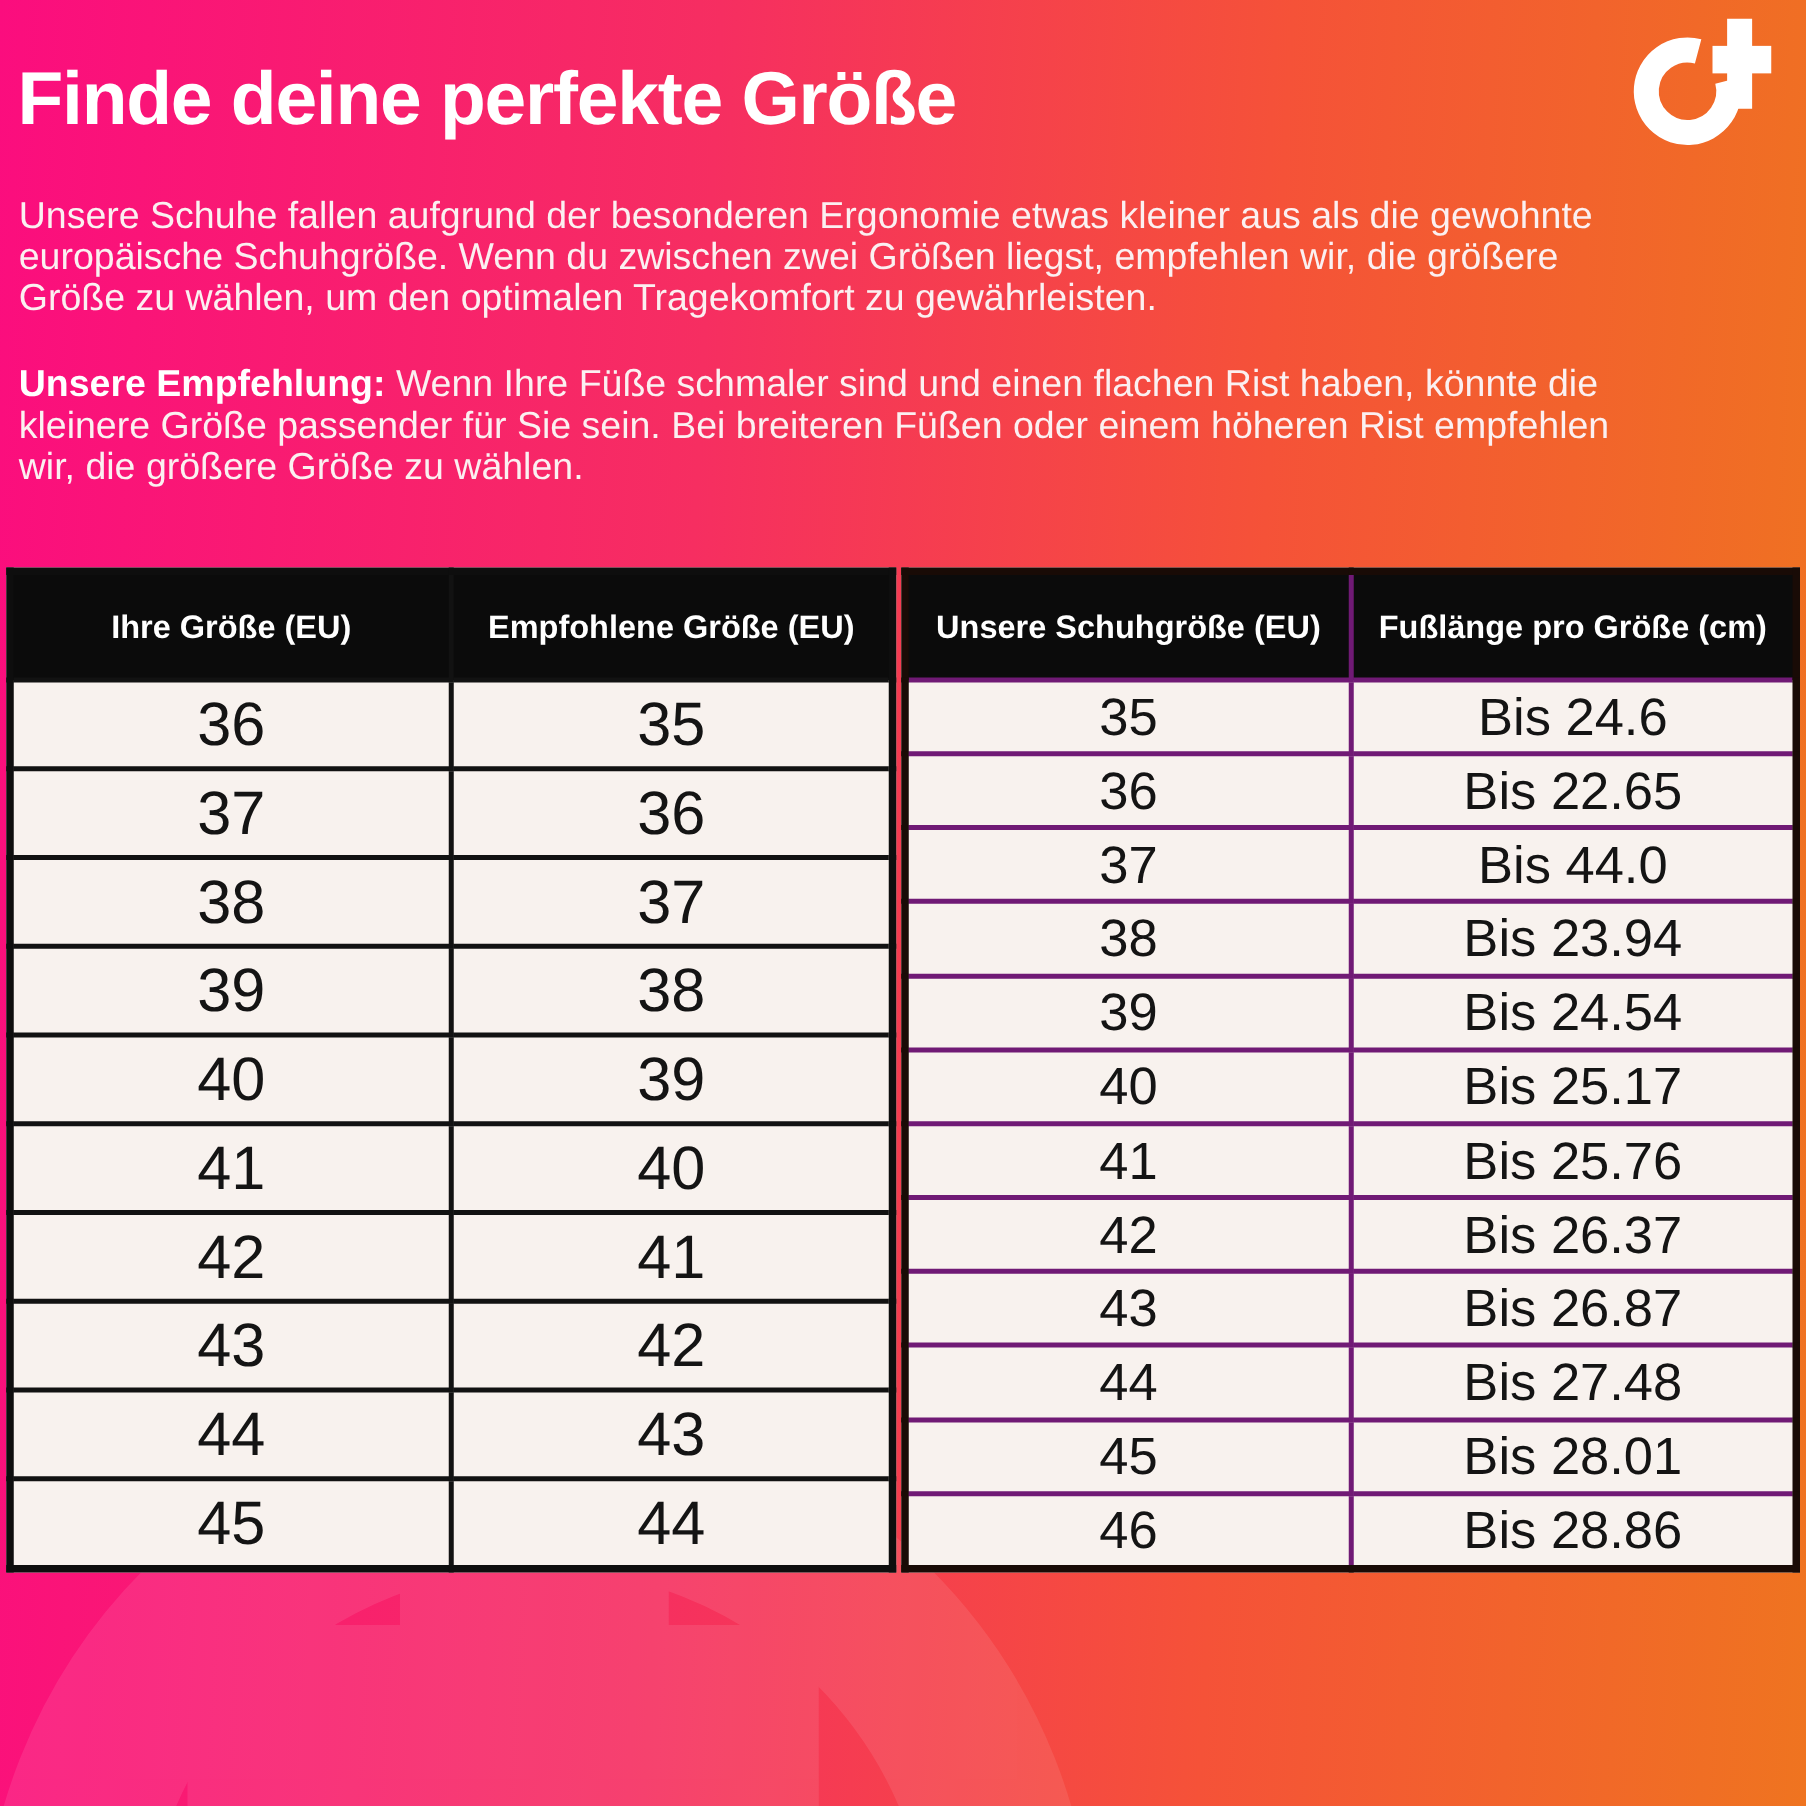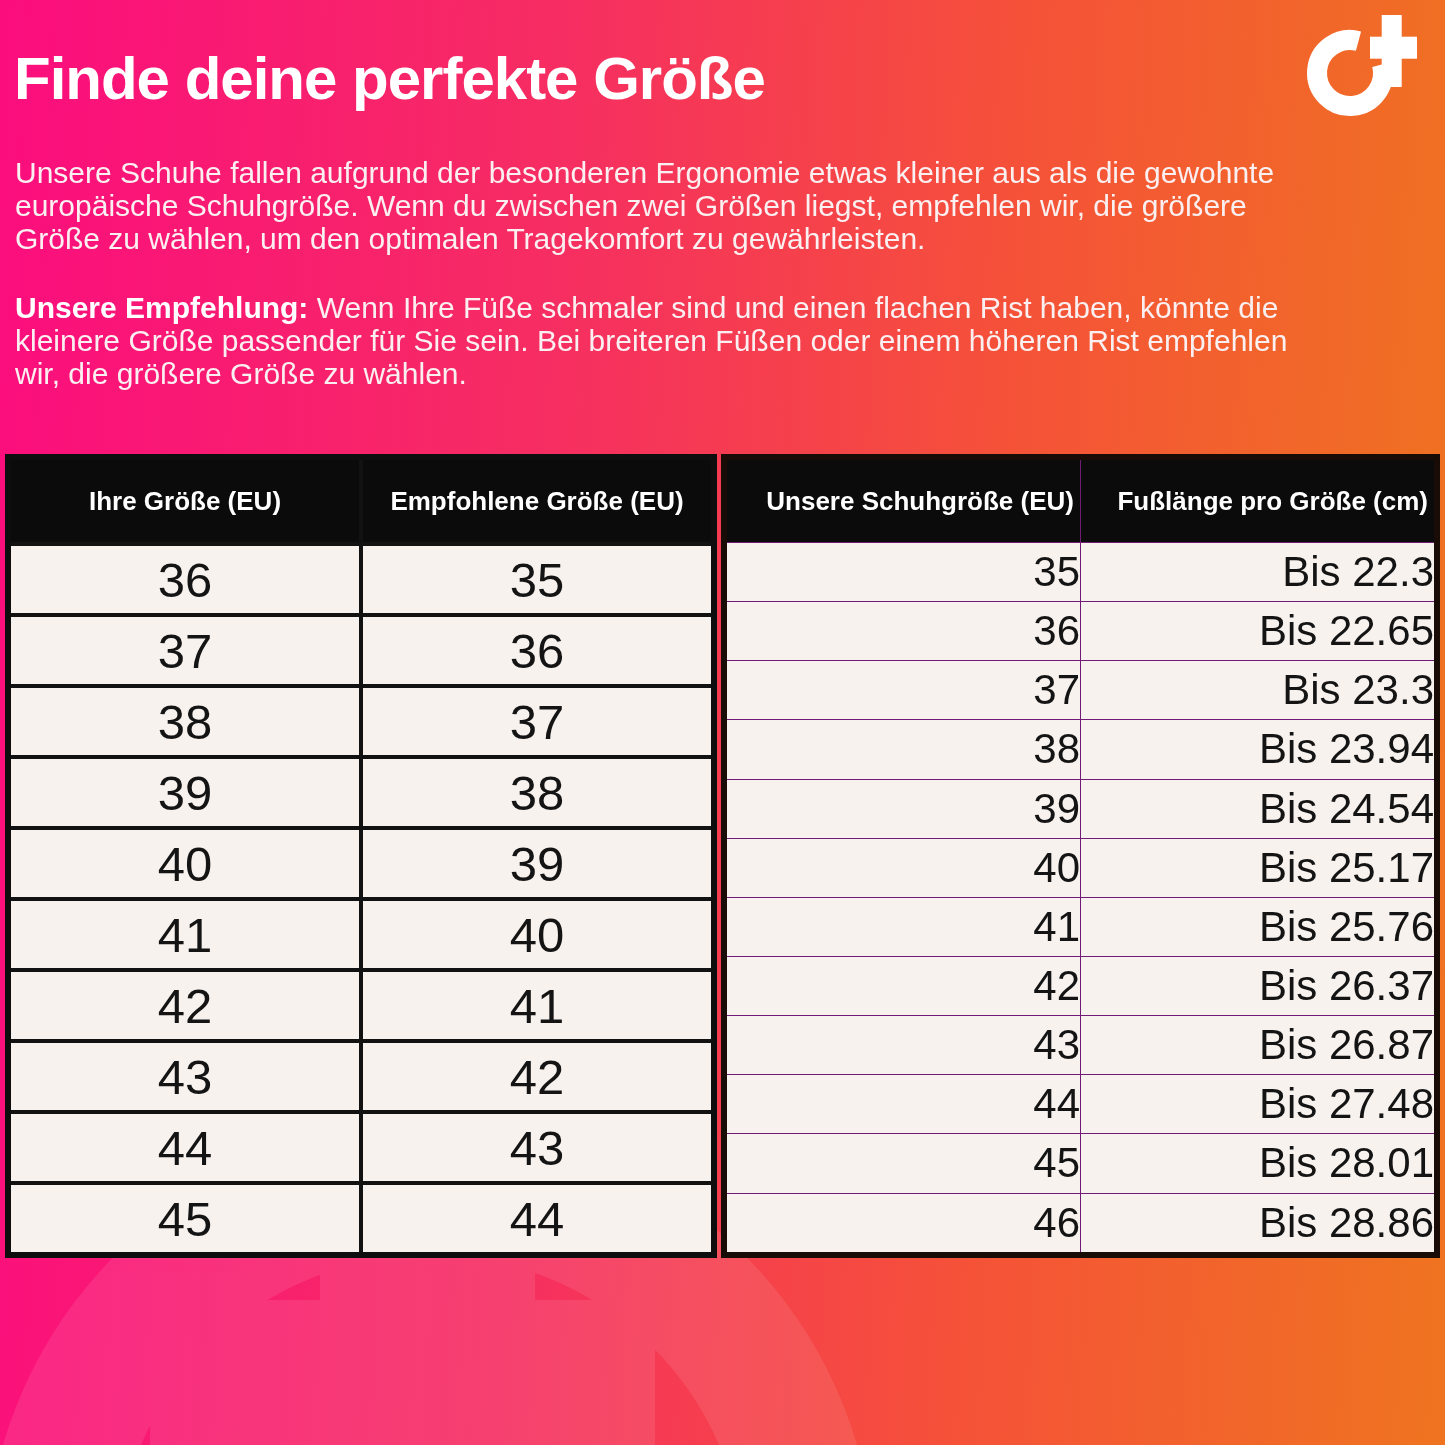--- a/index.html
+++ b/index.html
@@ -32,21 +32,21 @@
   .t-size{width:712px;}
   .t-len{width:719px;}
   th{
     background:#0b0b0b;color:#ffffff;font-weight:700;font-size:26px;
     height:82px;text-align:center;padding:0 6px;
   }
   td{text-align:center;color:#141414;font-weight:400;padding:0;}
   .t-size th,.t-size td{border:4px solid #121212;width:50%;}
   .t-size{border:6px solid #0e0e0e;}
   .t-size td{height:67px;font-size:49px;}
-  .t-len th,.t-len td{border:1px solid #701a75;width:50%;text-align:right;}
+  .t-len th,.t-len td{border:4px solid #701a75;width:50%;}
   .t-len{border:6px solid #190b06;}
   .t-len td{height:55px;font-size:42px;}
 </style>
 </head>
 <body>
 
 <div class="canvas">
 
   <svg class="watermark" width="1445" height="1445" viewBox="0 0 1445 1445" aria-hidden="true">
     <g opacity="0.09" fill="none">
@@ -128,29 +128,29 @@
     <table class="t-len">
       <thead>
         <tr>
           <th>Unsere Schuhgröße (EU)</th>
           <th>Fußlänge pro Größe (cm)</th>
         </tr>
       </thead>
       <tbody>
           <tr>
             <td>35</td>
-            <td>Bis 22.3</td>
+            <td>Bis 24.6</td>
           </tr>
           <tr>
             <td>36</td>
             <td>Bis 22.65</td>
           </tr>
           <tr>
             <td>37</td>
-            <td>Bis 23.3</td>
+            <td>Bis 44.0</td>
           </tr>
           <tr>
             <td>38</td>
             <td>Bis 23.94</td>
           </tr>
           <tr>
             <td>39</td>
             <td>Bis 24.54</td>
           </tr>
           <tr>

